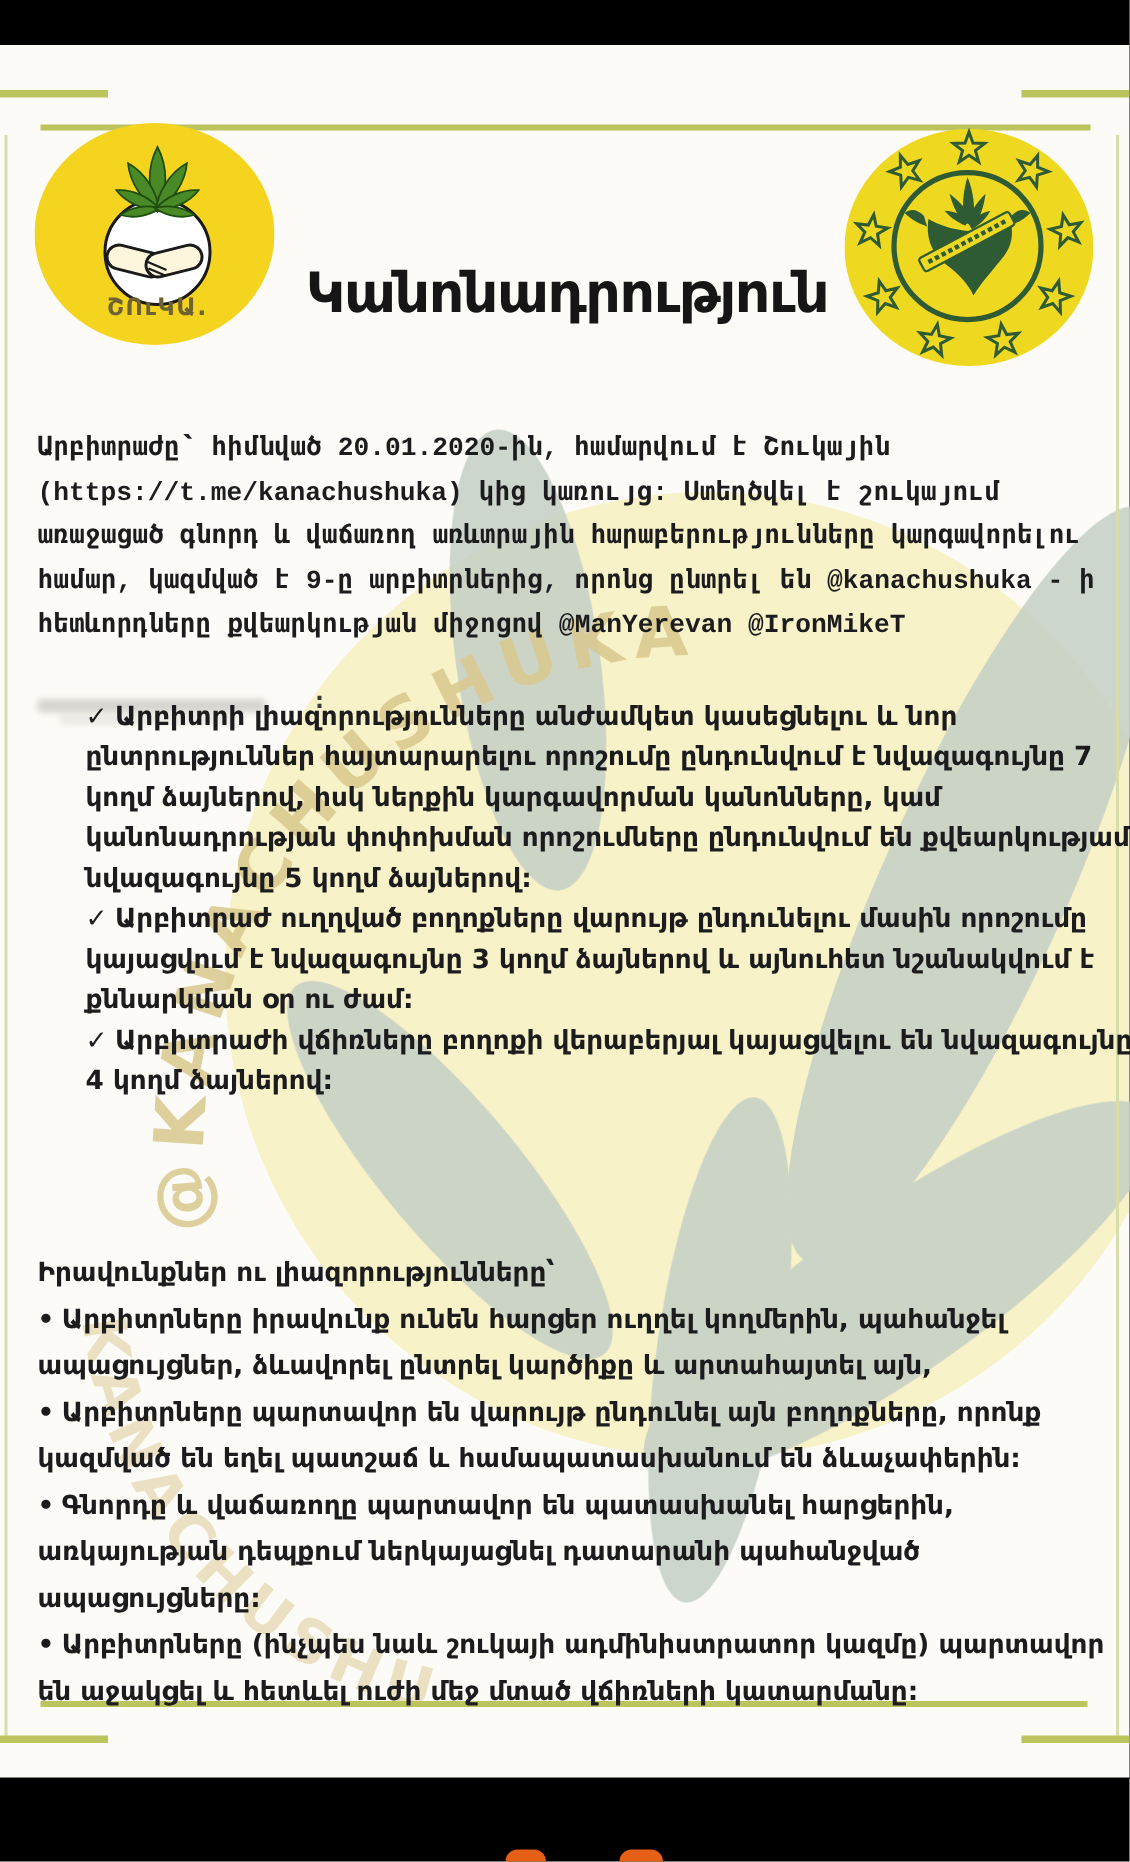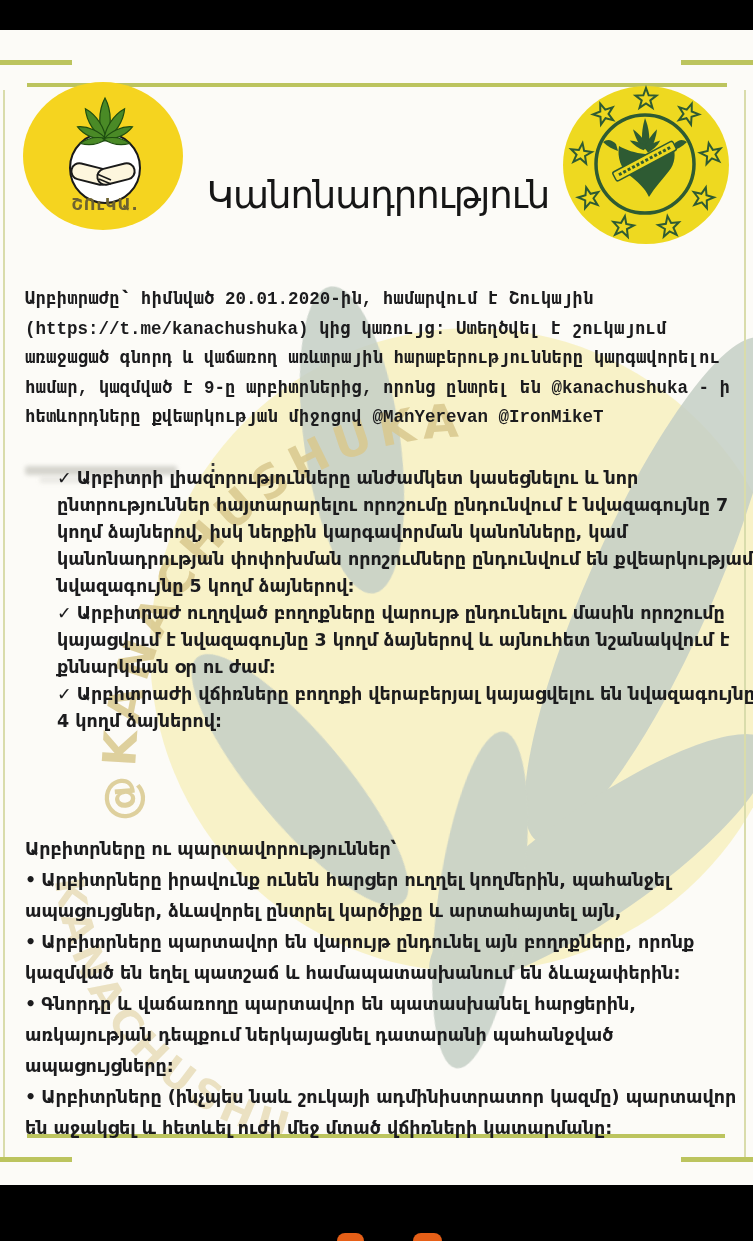--- a/index.html
+++ b/index.html
@@ -5,21 +5,21 @@
   html,body{margin:0;padding:0;background:#000;}
   .screen{position:relative;width:753px;height:1241px;overflow:hidden;background:#fff;
           font-family:"DejaVu Sans",sans-serif;}
   .bar{position:absolute;left:0;width:753px;background:#000;}
   .bar.top{top:0;height:30px;}
   .bar.bottom{top:1185px;height:56px;}
   .page{position:absolute;left:0;top:30px;width:753px;height:1155px;background:#fcfbf7;}
   .hline{position:absolute;background:#bcc45e;}
   .vline{position:absolute;width:2px;background:#d9dcab;}
   .title{position:absolute;left:186px;top:144px;width:384px;text-align:center;
-         font-size:37px;font-weight:normal;color:#161616;letter-spacing:-1px;}
+         font-size:37px;font-weight:bold;color:#161616;letter-spacing:-1px;}
   .logo{position:absolute;}
   .wm{position:absolute;left:0;top:230px;z-index:0;pointer-events:none;}
   .txt{position:absolute;left:25px;width:712px;z-index:1;color:#1c1c1e;
        font-weight:bold;font-size:17.5px;}
   .txt p{margin:0;}
   #intro{top:285px;line-height:29.5px;}
   #rules{top:487px;line-height:27px;}
   #rights{top:834px;line-height:31px;}
   .mark{display:inline;margin-right:5px;}
   .smudge{position:absolute;left:25px;top:466px;width:152px;height:9px;z-index:1;
@@ -137,21 +137,21 @@
     <div class="smudge2" style="top:447px;"></div>
     <div class="colon" style="top:428px;">:</div>
 
     <div class="txt" id="rules" style="top:435px;margin-left:32px;">
       <p><span class="mark">✓</span><span>Արբիտրի լիազորությունները անժամկետ կասեցնելու և նոր ընտրություններ հայտարարելու որոշումը ընդունվում է նվազագույնը 7 կողմ ձայներով, իսկ ներքին կարգավորման կանոնները, կամ կանոնադրության փոփոխման որոշումները ընդունվում են քվեարկությամբ նվազագույնը 5 կողմ ձայներով:</span></p>
       <p><span class="mark">✓</span><span>Արբիտրաժ ուղղված բողոքները վարույթ ընդունելու մասին որոշումը կայացվում է նվազագույնը 3 կողմ ձայներով և այնուհետ նշանակվում է քննարկման օր ու ժամ:</span></p>
       <p><span class="mark">✓</span><span>Արբիտրաժի վճիռները բողոքի վերաբերյալ կայացվելու են նվազագույնը 4 կողմ ձայներով:</span></p>
     </div>
 
     <div class="txt" id="rights" style="top:804px;">
-      <p>Արբիտրները ու պարտավորություններ՝</p>
+      <p>Իրավունքներ ու լիազորությունները՝</p>
       <p><span class="mark">•</span><span>Արբիտրները իրավունք ունեն հարցեր ուղղել կողմերին, պահանջել ապացույցներ, ձևավորել ընտրել կարծիքը և արտահայտել այն,</span></p>
       <p><span class="mark">•</span><span>Արբիտրները պարտավոր են վարույթ ընդունել այն բողոքները, որոնք կազմված են եղել պատշաճ և համապատասխանում են ձևաչափերին:</span></p>
       <p><span class="mark">•</span><span>Գնորդը և վաճառողը  պարտավոր են պատասխանել հարցերին, առկայության դեպքում ներկայացնել դատարանի պահանջված ապացույցները:</span></p>
       <p><span class="mark">•</span><span>Արբիտրները (ինչպես նաև շուկայի ադմինիստրատոր կազմը) պարտավոր են աջակցել և հետևել  ուժի մեջ մտած վճիռների կատարմանը:</span></p>
     </div>
 
   </div>
 
   <div class="bar bottom">
     <div class="orange-tab a" style="top:48px;"></div>

